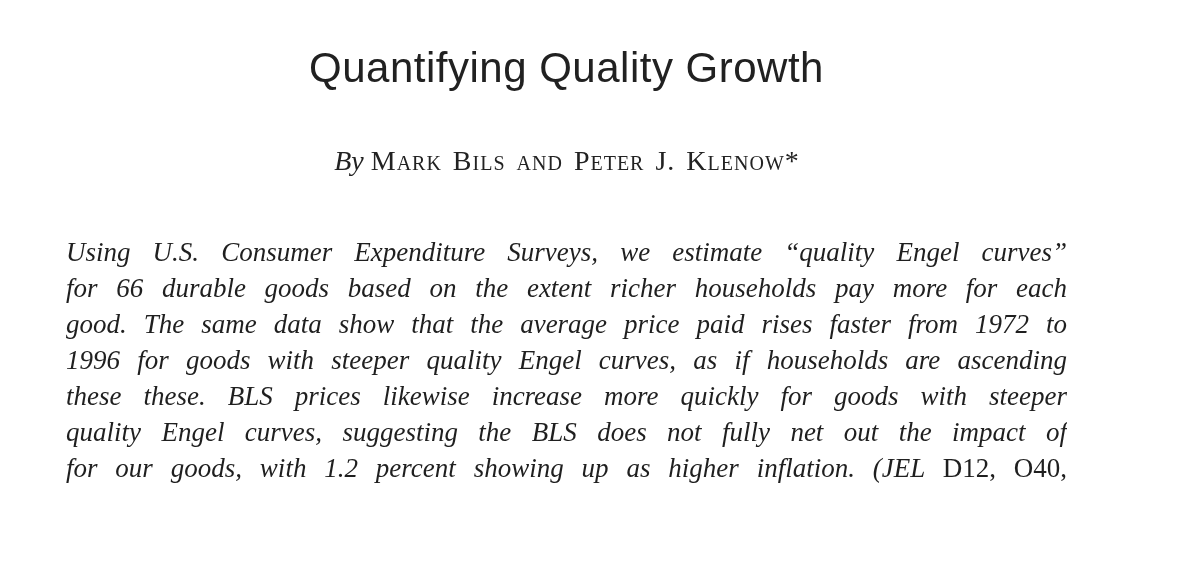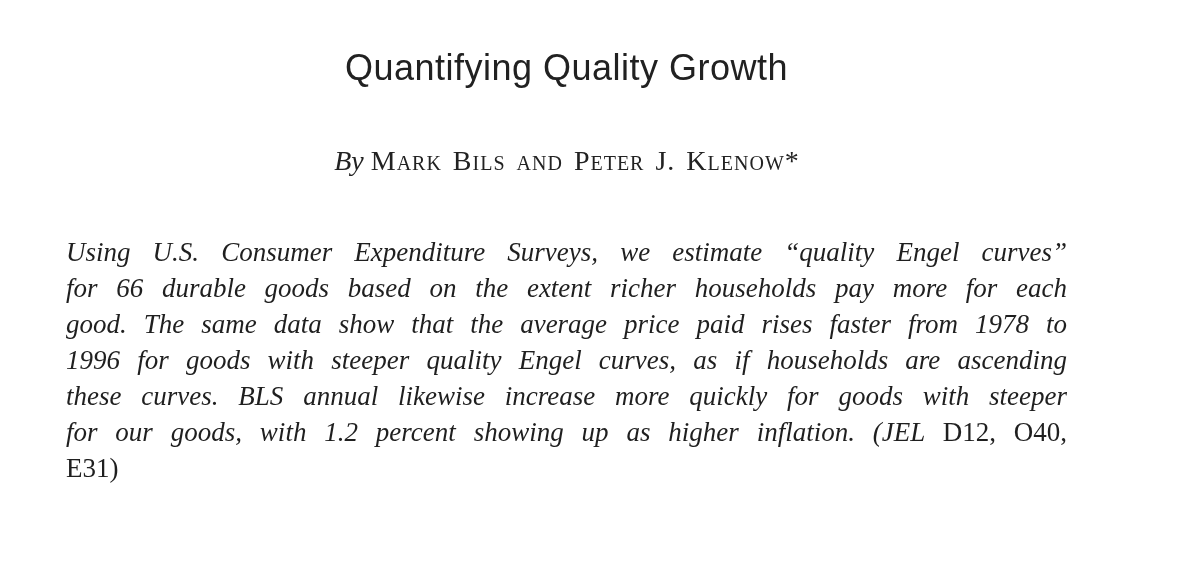--- a/index.html
+++ b/index.html
@@ -16,21 +16,21 @@
   }
   .content {
     margin-left: 66px;
     width: 1001px;
   }
   .title {
     margin: 0;
     text-align: center;
     font-family: "Liberation Sans", sans-serif;
     font-weight: 400;
-    font-size: 36px;
+    font-size: 42px;
     line-height: 44px;
     letter-spacing: 0.5px;
     color: #212121;
   }
   .byline {
     margin-top: 54px;
     height: 34px;
     line-height: 34px;
     text-align: center;
     font-size: 28px;
@@ -78,21 +78,21 @@
     <h1 class="title">Quantifying Quality Growth</h1>
 
     <div class="byline">
       <span class="by">By</span>
       <span class="authors">Mark Bils and Peter J. Klenow</span><span class="fnmark">*</span>
     </div>
 
     <div class="abstract">
       <div class="abs-line">Using U.S. Consumer Expenditure Surveys, we estimate “quality Engel curves”</div>
       <div class="abs-line">for 66 durable goods based on the extent richer households pay more for each</div>
-      <div class="abs-line">good. The same data show that the average price paid rises faster from 1978 to</div>
+      <div class="abs-line">good. The same data show that the average price paid rises faster from 1972 to</div>
       <div class="abs-line">1996 for goods with steeper quality Engel curves, as if households are ascending</div>
-      <div class="abs-line">these curves. BLS annual likewise increase more quickly for goods with steeper</div>
+      <div class="abs-line">these these. BLS prices likewise increase more quickly for goods with steeper</div>
+      <div class="abs-line">quality Engel curves, suggesting the BLS does not fully net out the impact of</div>
       <div class="abs-line"><span>for our goods, with 1.2 percent showing up as higher inflation. (JEL</span> <span class="roman">D12, O40,</span></div>
-      <div class="abs-line last"><span class="roman">E31)</span></div>
     </div>
 
   </div>
 </div>
 
 </body></html>

